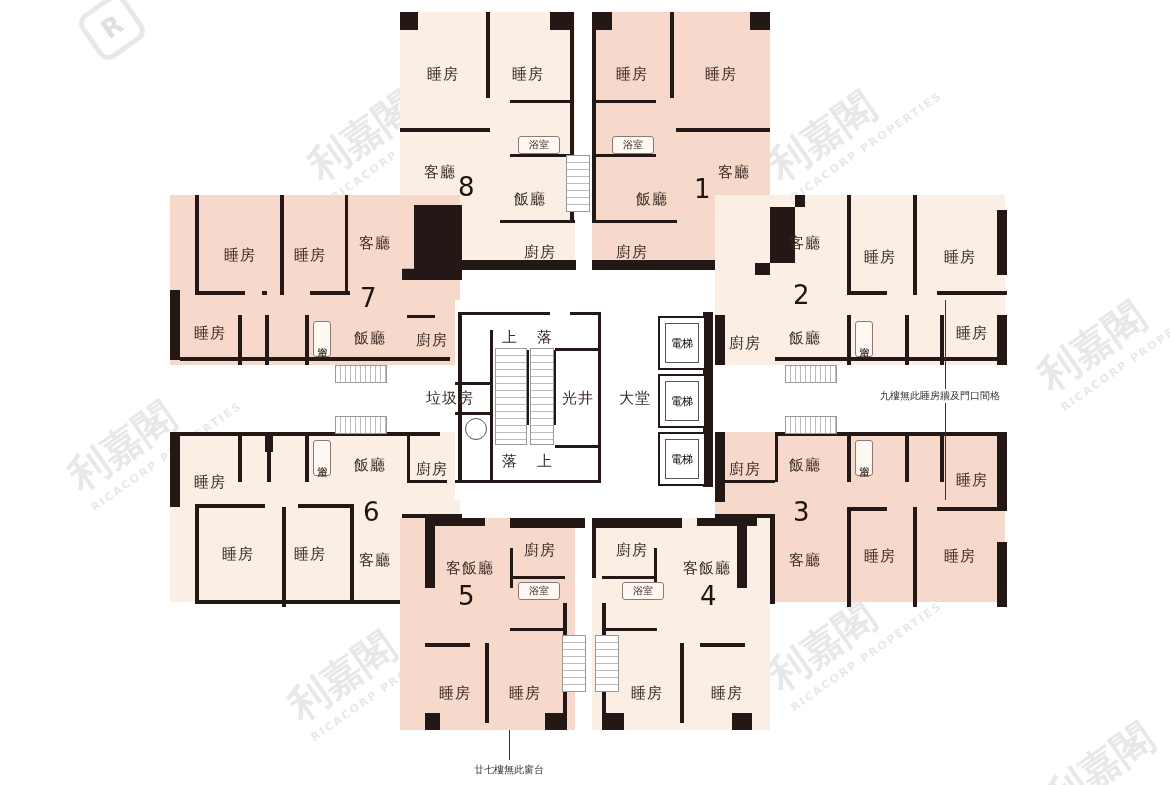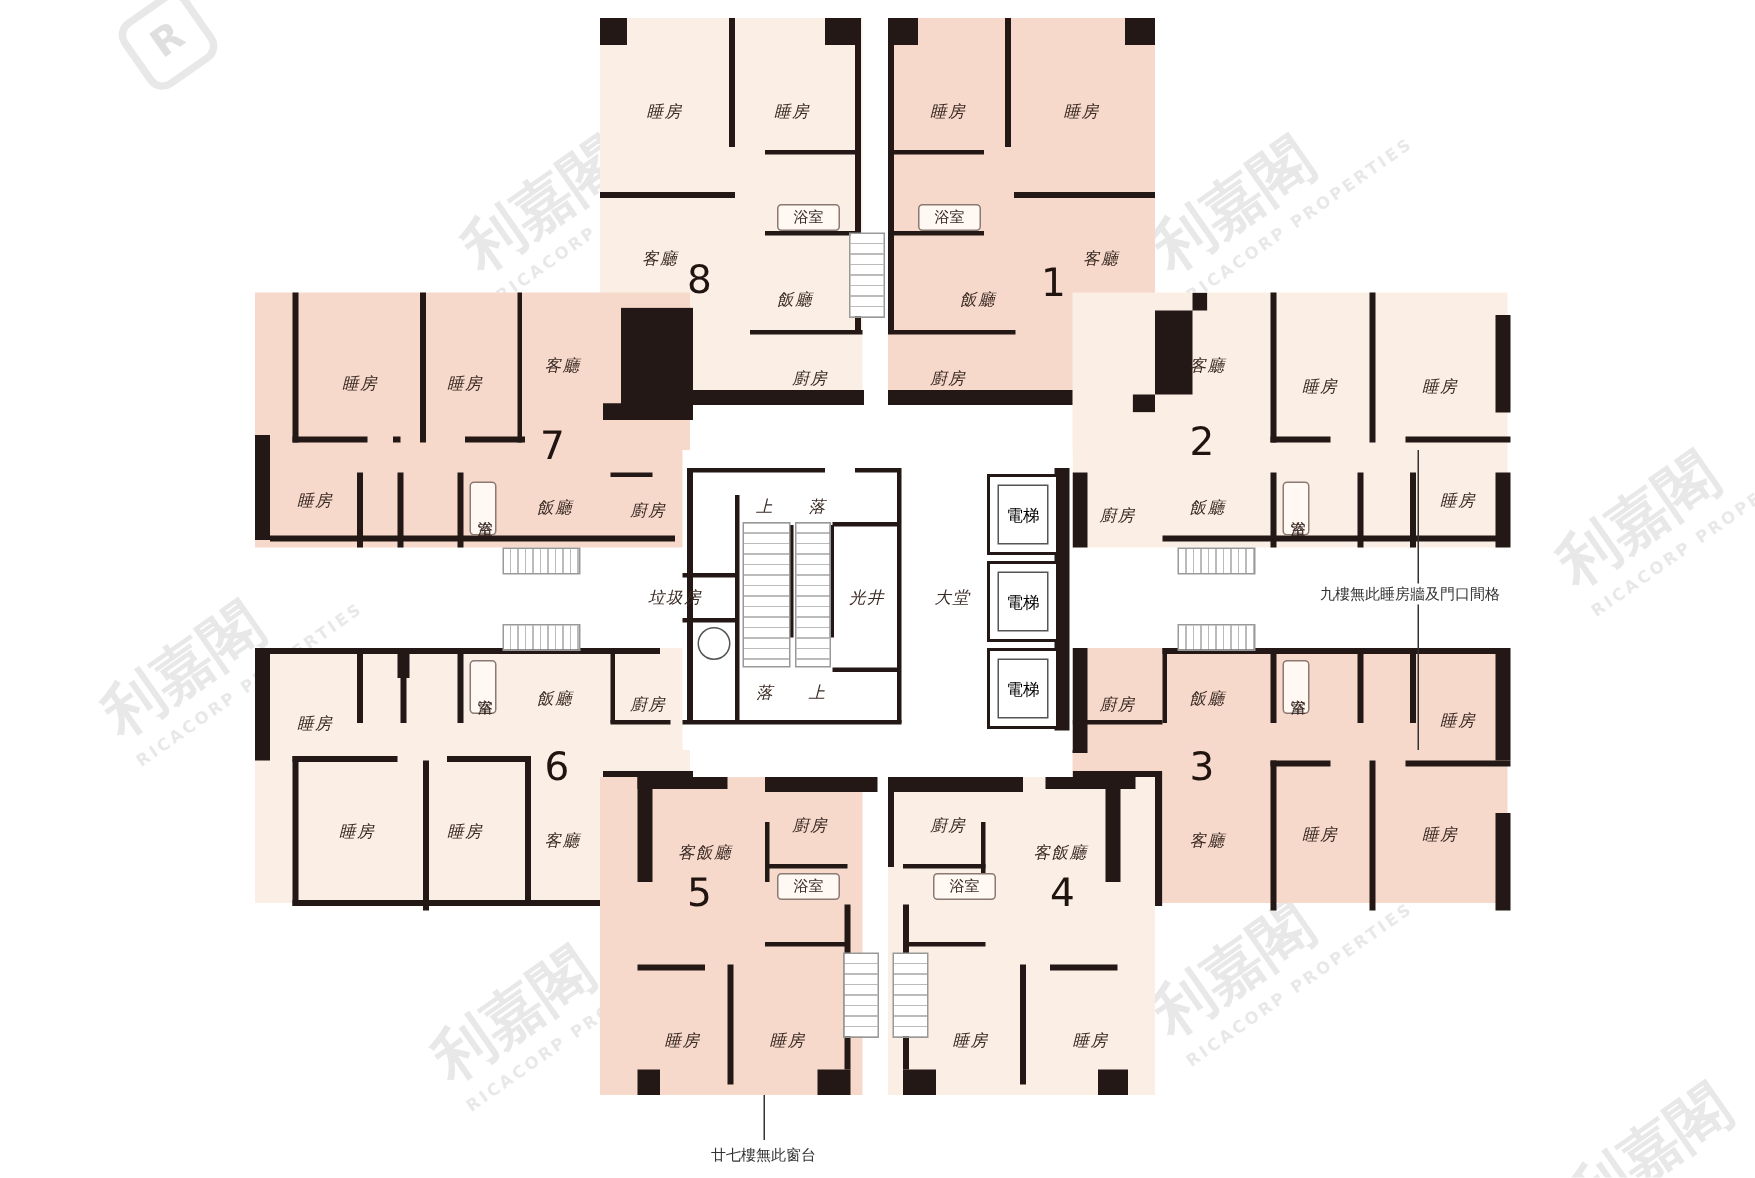--- a/index.html
+++ b/index.html
@@ -2,21 +2,21 @@
 <html><head>
 <meta charset="utf-8">
 <style>
   html,body{margin:0;padding:0;background:#fff;}
   body{width:1170px;height:785px;position:relative;overflow:hidden;font-family:"DejaVu Sans",sans-serif;}
   .plan{position:absolute;left:0;top:0;width:1170px;height:785px;}
   .unit{position:absolute;}
   .fillA{background:#fbeee4;}
   .fillB{background:#f7d9cb;}
   .wall{position:absolute;background:#231815;}
-  .room{position:absolute;display:flex;align-items:center;justify-content:center;font-size:11px;color:#3a2a24;letter-spacing:1px;font-style:italic;}
+  .room{position:absolute;display:flex;align-items:center;justify-content:center;font-size:15px;color:#3a2a24;letter-spacing:1px;}
   .num{position:absolute;font-size:26px;color:#1f1410;font-family:"DejaVu Sans",sans-serif;}
   .bath{position:absolute;border:1px solid #8a7a72;border-radius:3px;font-size:10px;display:flex;align-items:center;justify-content:center;color:#3a2a24;background:#fff8f3;}
   .core{position:absolute;background:#fff;}
   .lift{position:absolute;border:2px solid #231815;background:#fff;display:flex;align-items:center;justify-content:center;font-size:11px;}
   .lift .inner{position:absolute;inset:5px;border:1px solid #555;}
   .lift span{position:relative;}
   .label{position:absolute;font-size:10px;color:#333;white-space:nowrap;}
   .leader{position:absolute;background:#333;width:1px;}
   .stairs{position:absolute;background:repeating-linear-gradient(180deg,#fff 0 6px,#bbb 6px 7px);border:1px solid #999;}
   .balc{position:absolute;background:repeating-linear-gradient(90deg,#fff 0 4px,#bbb 4px 5px);border:1px solid #999;}

